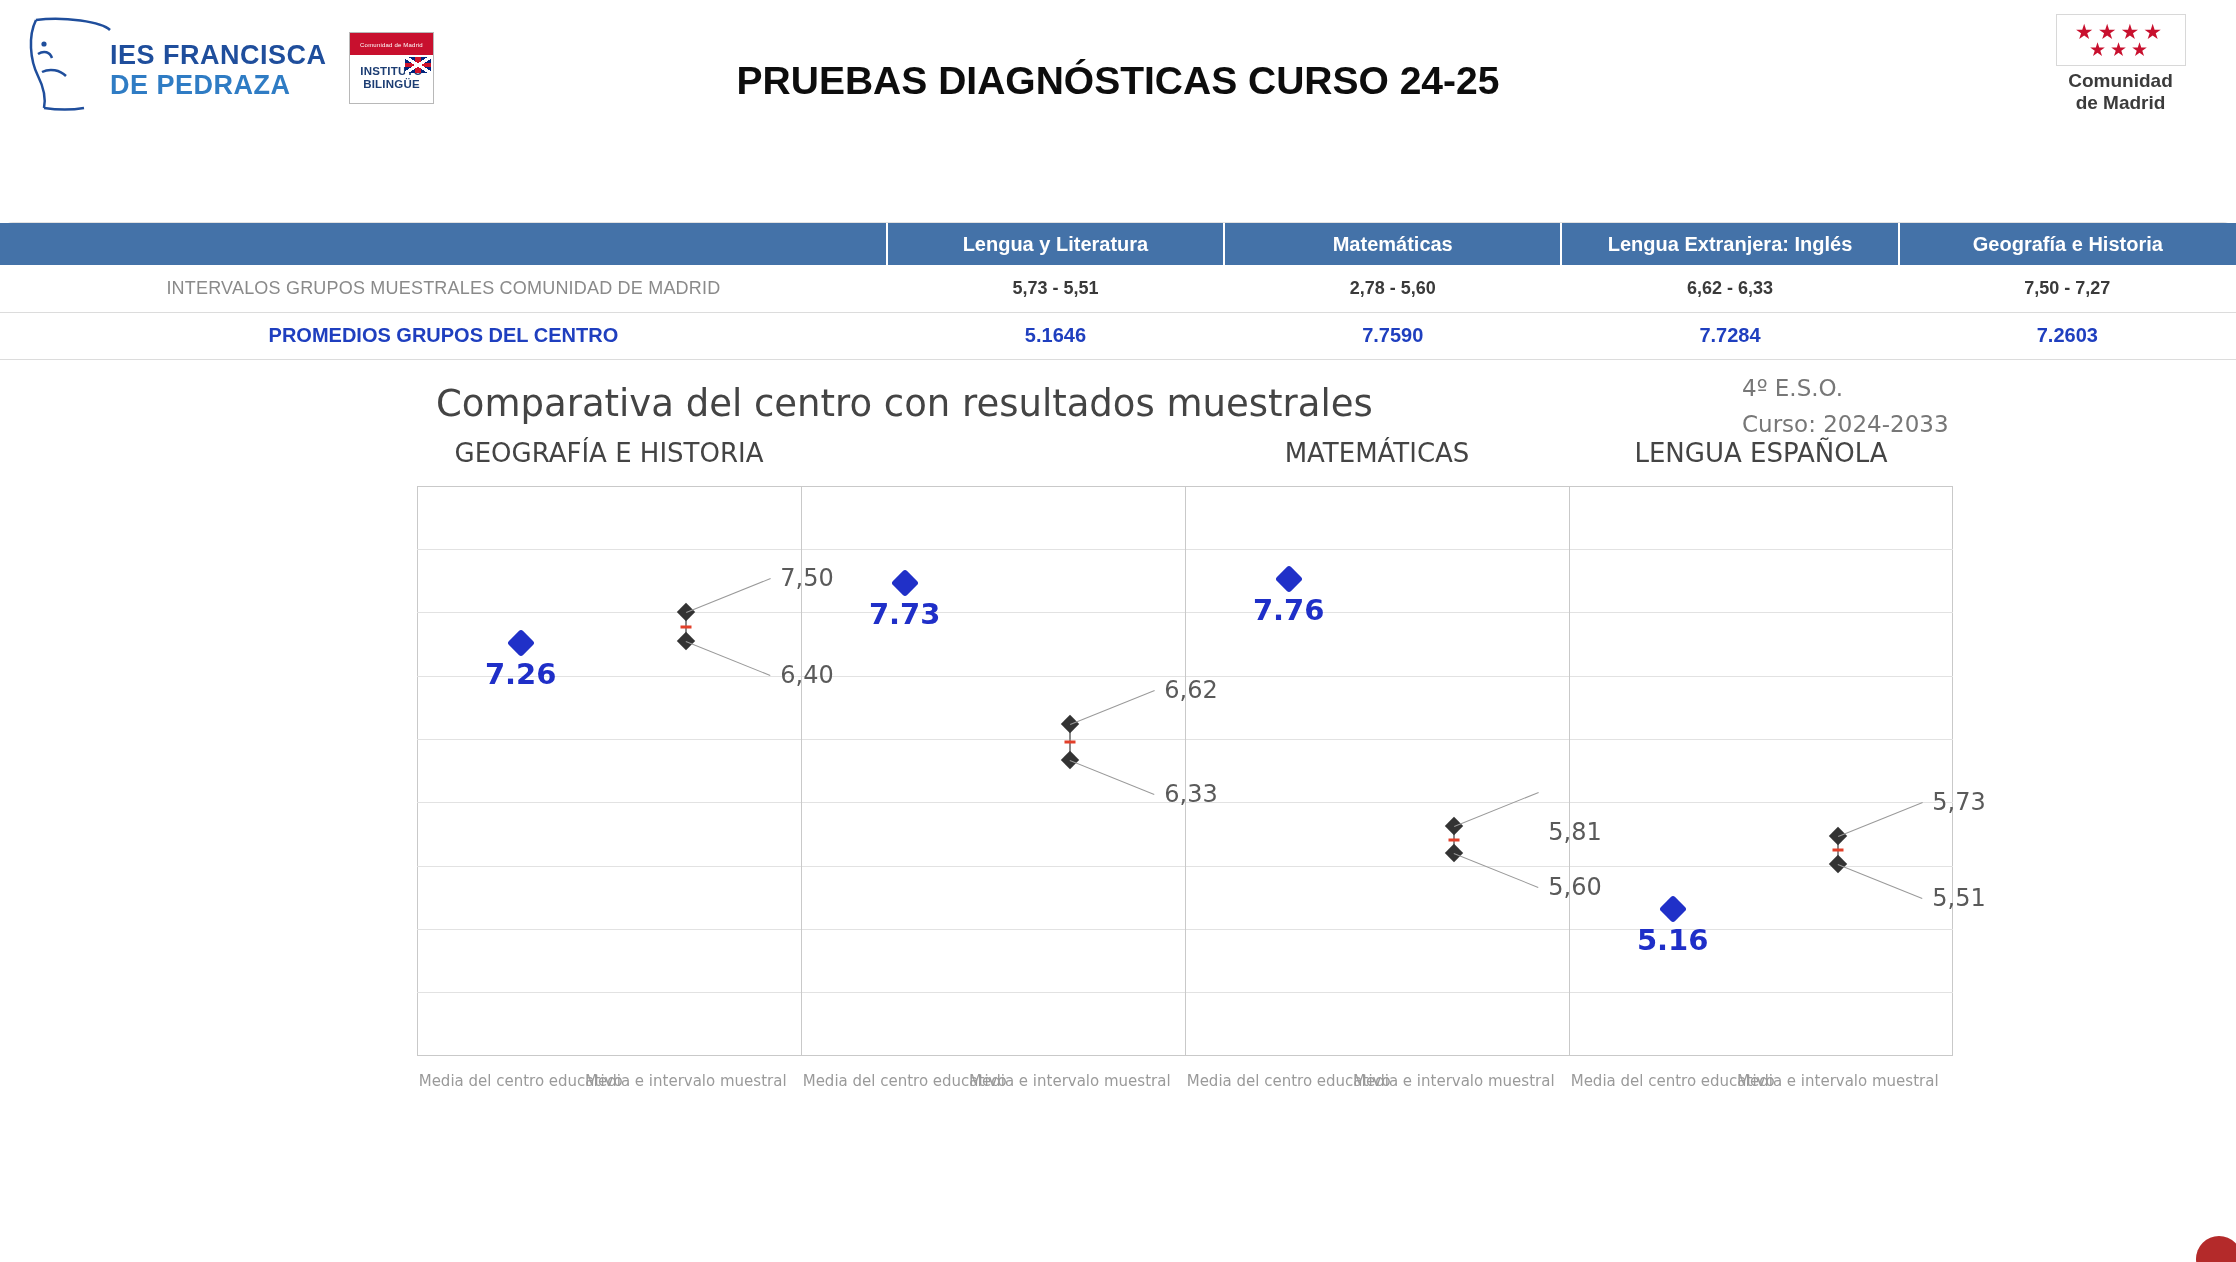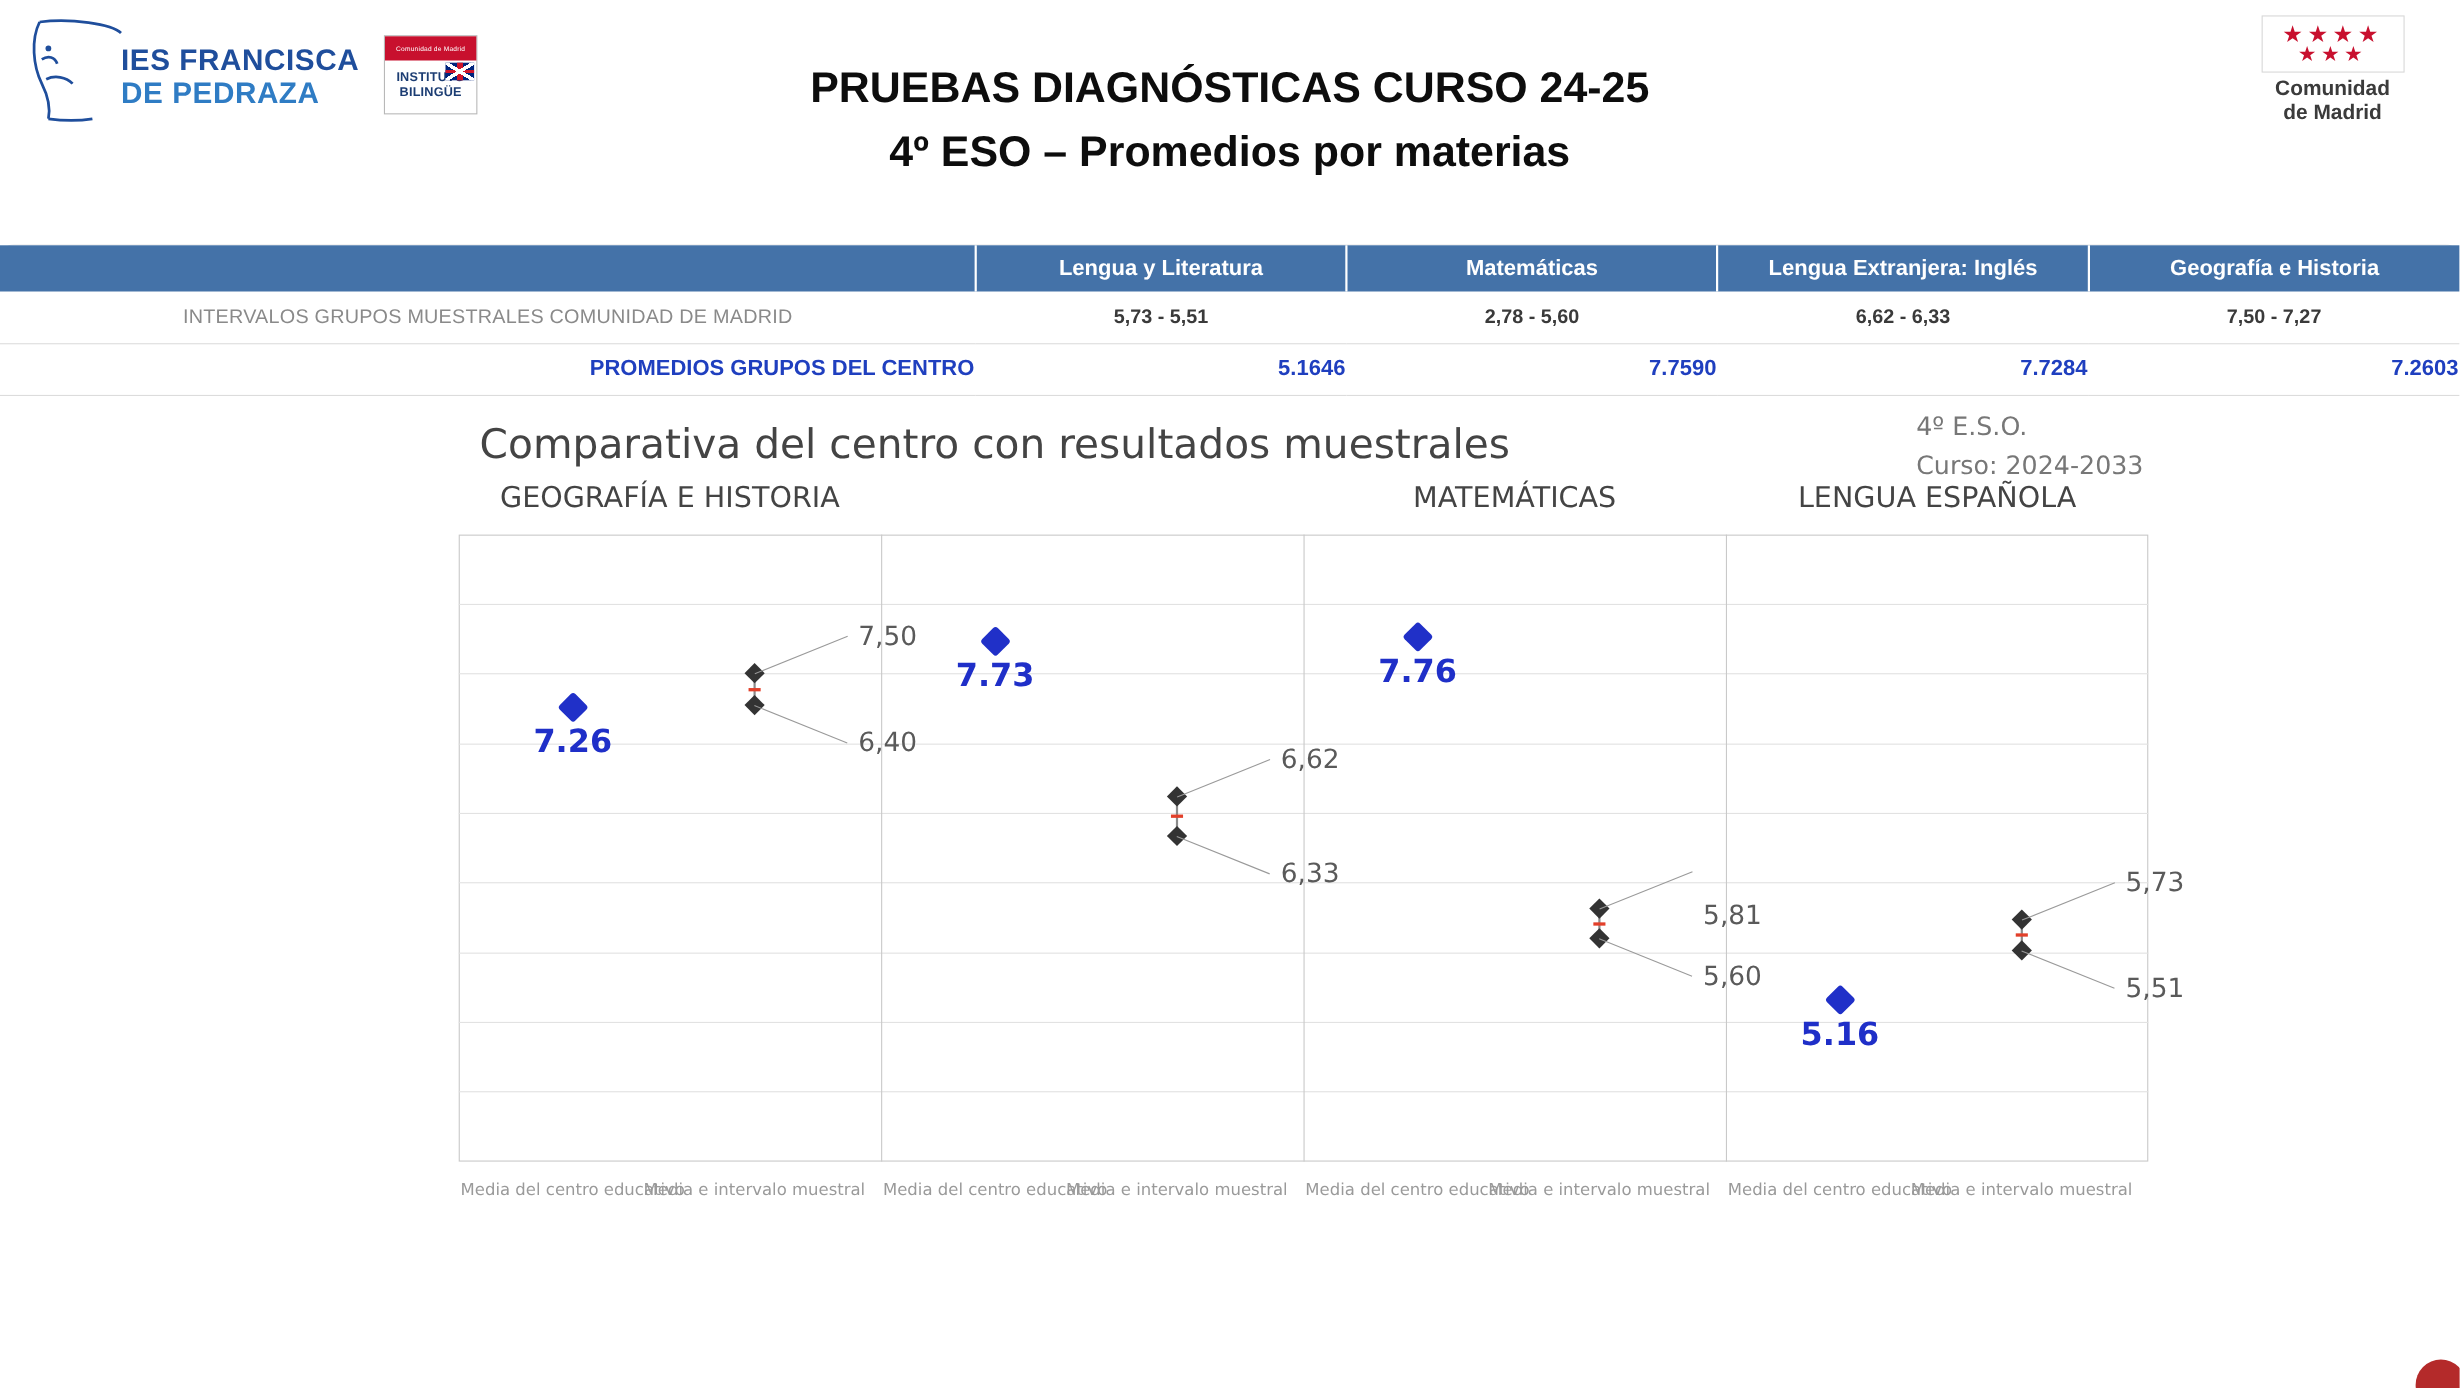--- a/index.html
+++ b/index.html
@@ -107,21 +107,21 @@
   table.summary td {
     height: 47px;
     text-align: center;
     vertical-align: middle;
     border-bottom: 1px solid #dcdcdc;
     font-size: 19px;
   }
   table.summary tr.r1 td { color: #808080; font-size: 18px; }
   table.summary tr.r1 td.label { color:#8a8a8a; font-size: 18px; letter-spacing:.2px;margin-top:45px;}
   table.summary tr.r1 td.val { color:#3a3a3a; font-weight:bold; font-size:18px;}
-  table.summary tr.r2 td { color: #1f3fbf; font-weight: bold; font-size: 20px; text-align: right; }
+  table.summary tr.r2 td { color: #1f3fbf; font-weight: bold; font-size: 20px; }
 
   
   .chart-area {
     position: relative;
     width: 2236px;
     height: 900px;
     background: #ffffff;
   }
   .chart-title {
     position: absolute; left: 436px; top: 22px;
@@ -246,21 +246,20 @@
       <div class="bil-txt">
         <div>INSTITUTO</div>
         <div>BILINGÜE</div>
       </div>
       <div class="bil-flag"></div>
     </div>
   </div>
 
   <div class="title-block">
     <div class="t1">PRUEBAS DIAGNÓSTICAS CURSO 24-25</div>
-    <div class="t2">4º ESO – Promedios por materias</div>
   </div>
 
   <div class="logo-right">
     <div class="stars-box">
       <div class="stars-row">★★★★</div>
       <div class="stars-row row2">★★★</div>
     </div>
     <div class="cm-text">
       <div>Comunidad</div>
       <div>de Madrid</div>

